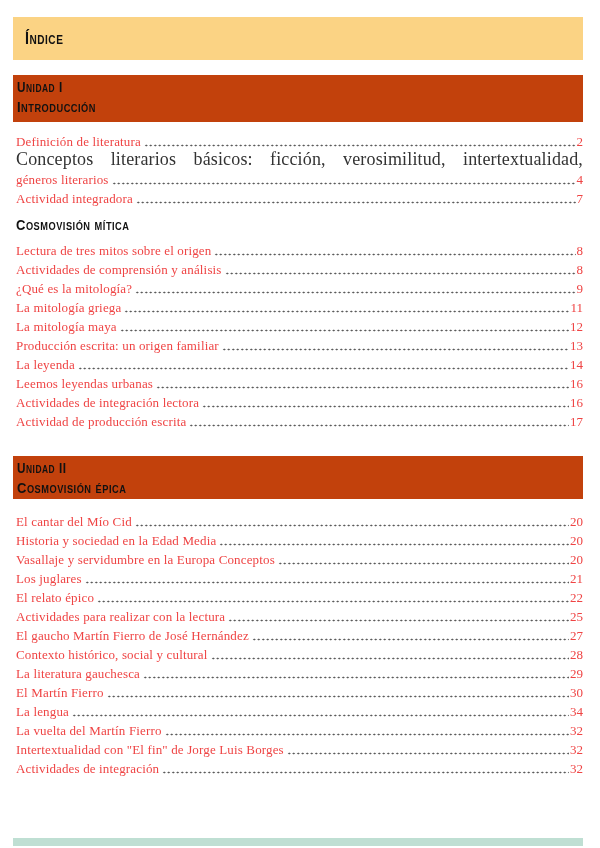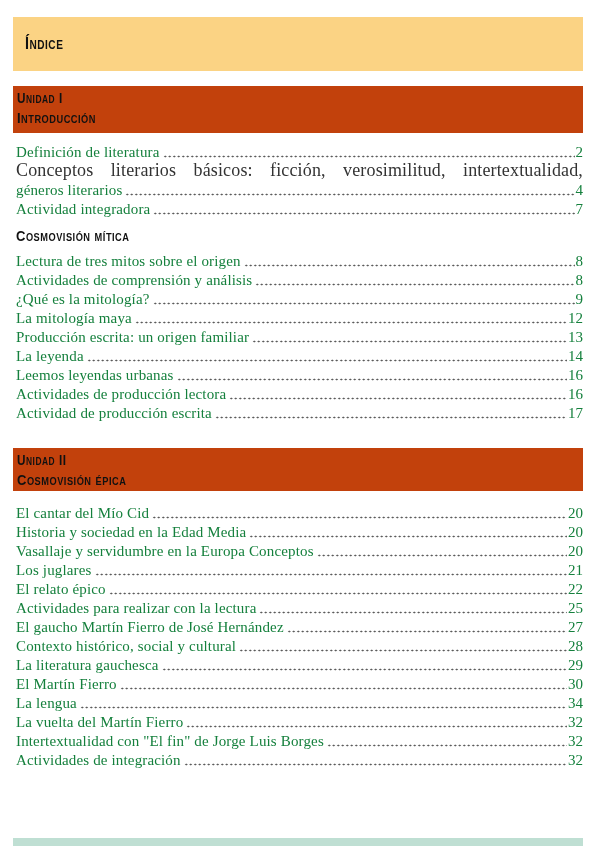--- a/index.html
+++ b/index.html
@@ -16,39 +16,39 @@
     font-variant:small-caps;
     letter-spacing:.6px;
     color:#111;
     display:inline-block;
     transform:scaleX(.84);
     transform-origin:left center;
     white-space:nowrap;
   }
   .title-bar{
     background:#FBD384;
-    height:54px;
+    height:43px;
     display:flex;align-items:center;
     padding-left:12px;
     margin-bottom:15px;
   }
   .title-bar .hand{font-size:17px;}
   .unit-bar{
     background:#c2410c;
     padding:3px 0 5px 4px;
     margin-bottom:9px;
   }
   .unit-bar .line1 .hand{font-size:14px;line-height:18px;}
   .unit-bar .line2 .hand{font-size:15.5px;line-height:21px;}
   .section-heading{margin:9px 0 6px 3px;}
   .section-heading .hand{font-size:15.5px;color:#111;}
   .row{
     display:flex;align-items:flex-end;
     height:19px;
-    font-size:15px;color:#15803d;
+    font-size:13px;color:#ef4444;
     padding-left:3px;
   }
   .row .t{white-space:nowrap;letter-spacing:.15px;}
   .row .dots{
     flex:1;height:3px;margin:0 1px 3px 3px;
     background-image:radial-gradient(circle, #4a4a4a 0.8px, transparent 1.1px);
     background-size:4.5px 3px;
     background-repeat:repeat-x;
     background-position:left bottom;
   }
@@ -113,41 +113,46 @@
     <span class="t">Actividades de comprensión y análisis</span>
     <span class="dots"></span>
     <span class="pg">8</span>
   </div>
   <div class="row">
     <span class="t">¿Qué es la mitología?</span>
     <span class="dots"></span>
     <span class="pg">9</span>
   </div>
   <div class="row">
+    <span class="t">La mitología griega</span>
+    <span class="dots"></span>
+    <span class="pg">11</span>
+  </div>
+  <div class="row">
     <span class="t">La mitología maya</span>
     <span class="dots"></span>
     <span class="pg">12</span>
   </div>
   <div class="row">
     <span class="t">Producción escrita: un origen familiar</span>
     <span class="dots"></span>
     <span class="pg">13</span>
   </div>
   <div class="row">
     <span class="t">La leyenda</span>
     <span class="dots"></span>
     <span class="pg">14</span>
   </div>
   <div class="row">
     <span class="t">Leemos leyendas urbanas</span>
     <span class="dots"></span>
     <span class="pg">16</span>
   </div>
   <div class="row">
-    <span class="t">Actividades de producción lectora</span>
+    <span class="t">Actividades de integración lectora</span>
     <span class="dots"></span>
     <span class="pg">16</span>
   </div>
   <div class="row">
     <span class="t">Actividad de producción escrita</span>
     <span class="dots"></span>
     <span class="pg">17</span>
   </div>
 
   <div class="unit-bar unit2 gap-before-unit2">

